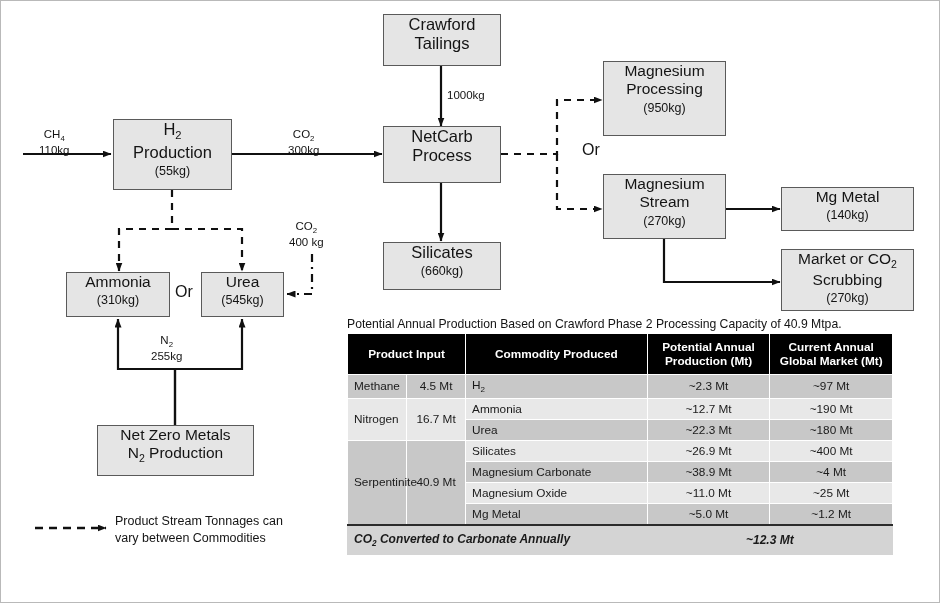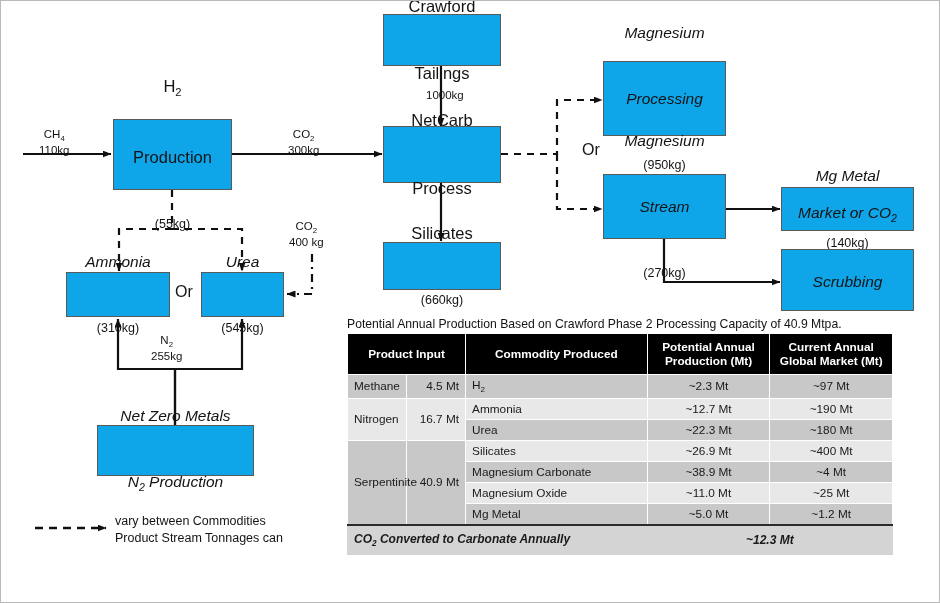--- a/index.html
+++ b/index.html
@@ -17,36 +17,34 @@
     height: 603px;
     background: #ffffff;
     border: 1px solid #b9b9b9;
     overflow: hidden;
   }
 
   
   .node {
     position: absolute;
     border: 1.4px solid #5a5a5a;
-    background: #0ea5e9;
+    background: #e5e5e5;
     display: flex;
     flex-direction: column;
     align-items: center;
-    justify-content: center;
     text-align: center;
     line-height: 1.18;
     z-index: 3;
-    gap: 48px;
   }
   .node .t {
     font-size: 16.5px;
     color: #141414;
     white-space: nowrap;
   }
-  .node .t.small { font-size: 15.5px; font-style: italic; }
+  .node .t.small { font-size: 15.5px; }
   .node .sub {
     font-size: 12.5px;
     color: #141414;
     margin-top: 2px;
     white-space: nowrap;
   }
   sub { font-size: 0.68em; }
 
   
   .flab {
@@ -118,21 +116,21 @@
   }
   .c-inp  { width: 104px; }
   .c-comm { width: 160px; }
   .c-pot  { width: 108px; }
   .c-mkt  { width: 108px; }
 
   td.shade-d { background: #c8c8c8; }
   td.shade-l { background: #e8e8e8; }
   td.num { text-align: center; }
   td.inp { text-align: left; }
-  td.amt { text-align: right; }
+  td.amt { text-align: center; }
 
   tr.footer td {
     background: #d4d4d4;
     font-weight: bold;
     font-size: 12px;
     border: 1px solid #d4d4d4;
     border-top: 2px solid #2b2b2b;
     padding: 6px;
     font-style: italic;
   }
@@ -261,42 +259,42 @@
     <div>110kg</div>
   </div>
 
   <div class="flab" style="left:287px; top:127px;">
     <div>
       <span>CO</span><sub>2</sub>
     </div>
     <div>300kg</div>
   </div>
 
-  <div class="flab" style="left:425px; top:88px;">1000kg</div>
+  <div class="flab" style="left:446px; top:88px;">1000kg</div>
 
   <div class="flab" style="left:288px; top:219px;">
     <div>
       <span>CO</span><sub>2</sub>
     </div>
     <div>400 kg</div>
   </div>
 
   <div class="flab" style="left:150px; top:333px;">
     <div>
       <span>N</span><sub>2</sub>
     </div>
     <div>255kg</div>
   </div>
 
   <div class="orlab" style="left:581px; top:140px;">Or</div>
   <div class="orlab" style="left:174px; top:282px;">Or</div>
 
   <div class="legend-text" style="left:114px; top:512px;">
+    <div>Product Stream Tonnages can</div>
     <div>vary between Commodities</div>
-    <div>Product Stream Tonnages can</div>
   </div>
 
   <div id="table-wrap">
     <div class="tcaption">Potential Annual Production Based on Crawford Phase 2 Processing Capacity of 40.9 Mtpa.</div>
     <table class="prod">
       <thead>
         <tr>
           <th class="c-inp" colspan="2">Product Input</th>
           <th class="c-comm">Commodity Produced</th>
           <th class="c-pot">Potential Annual Production (Mt)</th>

